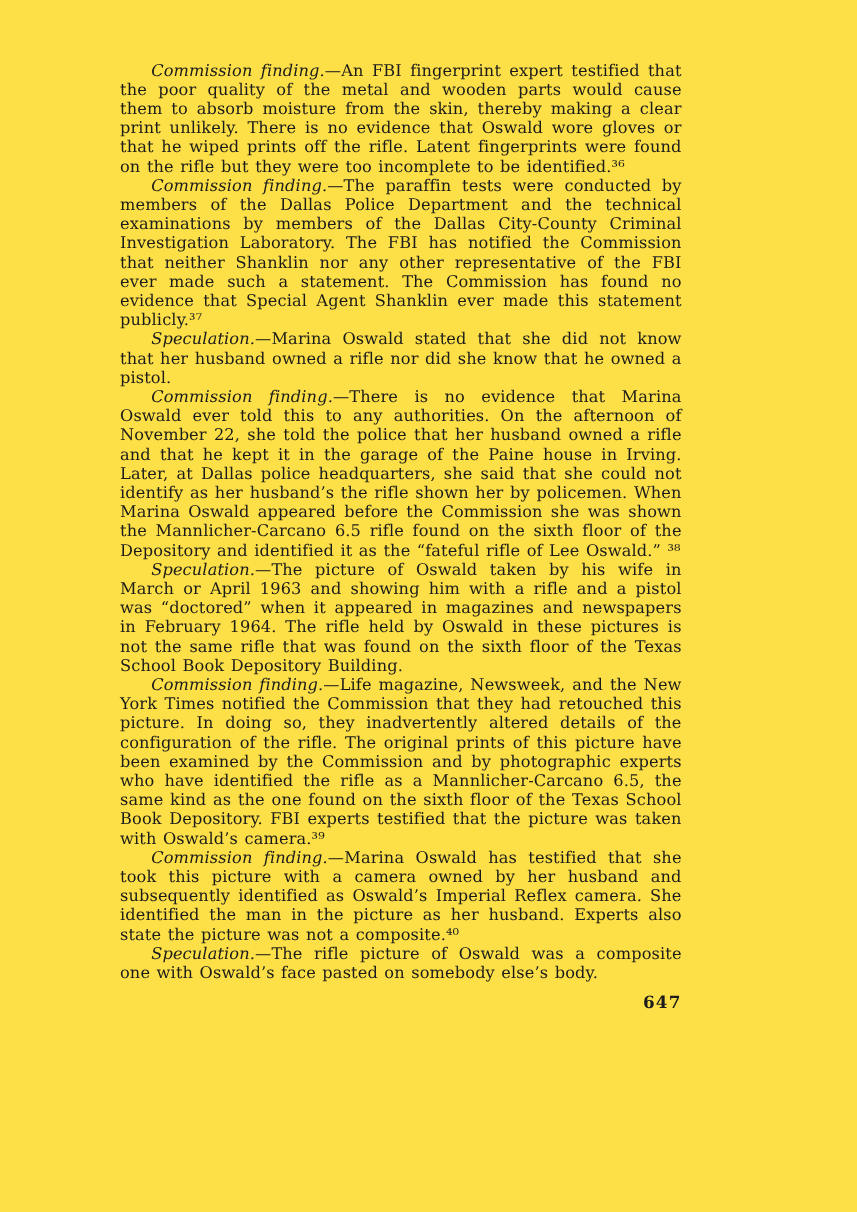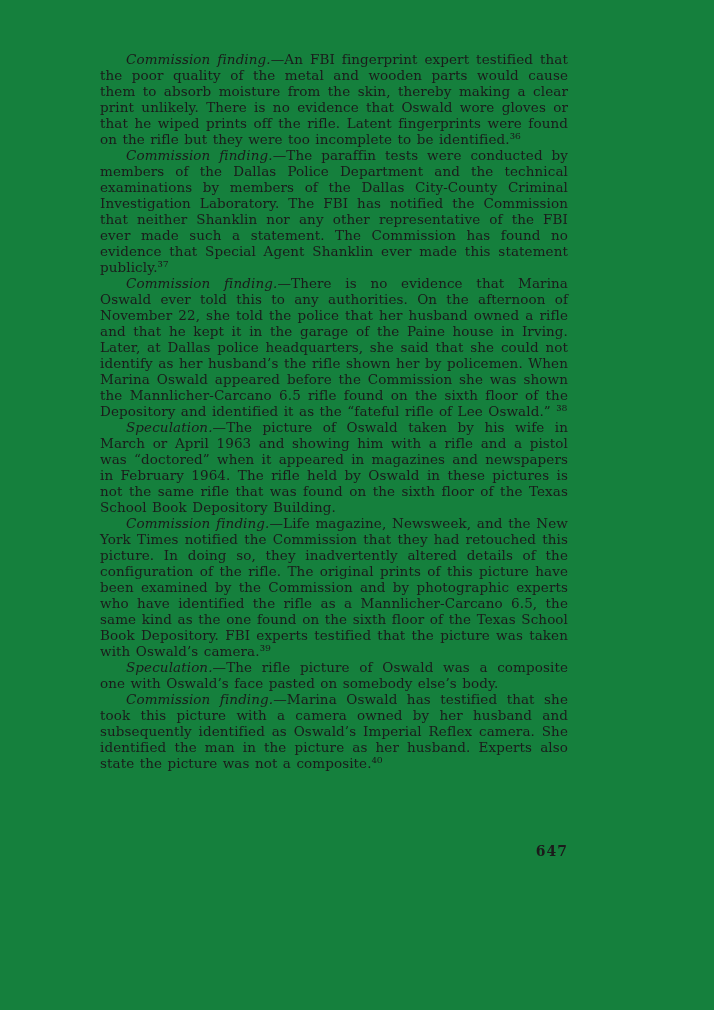--- a/index.html
+++ b/index.html
@@ -4,21 +4,21 @@
 <style>
   html, body {
     margin: 0;
     padding: 0;
     background: #ffffff;
   }
   .page {
     position: relative;
     width: 714px;
     height: 1010px;
-    background: #15803d;
+    background: #fde047;
     overflow: hidden;
     font-family: "DejaVu Serif", serif;
     color: #1b1b1b;
   }
   .text-block {
     position: absolute;
     left: 100px;
     top: 51px;
     width: 468px;
   }
@@ -37,38 +37,38 @@
   }
   .page-number {
     position: absolute;
     top: 828px;
     left: 100px;
     width: 468px;
     text-align: right;
     font-size: 14px;
     font-weight: bold;
     letter-spacing: 1px;
-    margin-top: 15px;
   }
 </style>
 </head>
 <body>
 
 <div class="page">
   <div class="text-block">
   <p class="para"><span class="lead">Commission finding.</span><span class="body">—An FBI fingerprint expert testified that the poor quality of the metal and wooden parts would cause them to absorb moisture from the skin, thereby making a clear print unlikely. There is no evidence that Oswald wore gloves or that he wiped prints off the rifle.  Latent fingerprints were found on the rifle but they were too incomplete to be identified.³⁶</span></p>
 
 
   <p class="para"><span class="lead">Commission finding.</span><span class="body">—The paraffin tests were conducted by members of the Dallas Police Department and the technical examinations by members of the Dallas City-County Criminal Investigation Laboratory.  The FBI has notified the Commission that neither Shanklin nor any other representative of the FBI ever made such a statement. The Commission has found no evidence that Special Agent Shanklin ever made this statement publicly.³⁷</span></p>
 
+  <p class="para"><span class="lead">Speculation.</span><span class="body">—Marina Oswald stated that she did not know that her husband owned a rifle nor did she know that he owned a pistol.</span></p>
 
   <p class="para"><span class="lead">Commission finding.</span><span class="body">—There is no evidence that Marina Oswald ever told this to any authorities.  On the afternoon of November 22, she told the police that her husband owned a rifle and that he kept it in the garage of the Paine house in Irving.  Later, at Dallas police headquarters, she said that she could not identify as her husband’s the rifle shown her by policemen.  When Marina Oswald appeared before the Commission she was shown the Mannlicher-Carcano 6.5 rifle found on the sixth floor of the Depository and identified it as the “fateful rifle of Lee Oswald.” ³⁸</span></p>
 
   <p class="para"><span class="lead">Speculation.</span><span class="body">—The picture of Oswald taken by his wife in March or April 1963 and showing him with a rifle and a pistol was “doctored” when it appeared in magazines and newspapers in February 1964.  The rifle held by Oswald in these pictures is not the same rifle that was found on the sixth floor of the Texas School Book Depository Building.</span></p>
 
   <p class="para"><span class="lead">Commission finding.</span><span class="body">—Life magazine, Newsweek, and the New York Times notified the Commission that they had retouched this picture. In doing so, they inadvertently altered details of the configuration of the rifle.  The original prints of this picture have been examined by the Commission and by photographic experts who have identified the rifle as a Mannlicher-Carcano 6.5, the same kind as the one found on the sixth floor of the Texas School Book Depository.  FBI experts testified that the picture was taken with Oswald’s camera.³⁹</span></p>
 
+  <p class="para"><span class="lead">Commission finding.</span><span class="body">—Marina Oswald has testified that she took this picture with a camera owned by her husband and subsequently identified as Oswald’s Imperial Reflex camera.  She identified the man in the picture as her husband.  Experts also state the picture was not a composite.⁴⁰</span></p>
+
   <p class="para"><span class="lead">Speculation.</span><span class="body">—The rifle picture of Oswald was a composite one with Oswald’s face pasted on somebody else’s body.</span></p>
-
-  <p class="para"><span class="lead">Commission finding.</span><span class="body">—Marina Oswald has testified that she took this picture with a camera owned by her husband and subsequently identified as Oswald’s Imperial Reflex camera.  She identified the man in the picture as her husband.  Experts also state the picture was not a composite.⁴⁰</span></p>
 </div>
   <div class="page-number">647</div>
 </div>
 
 </body></html>

